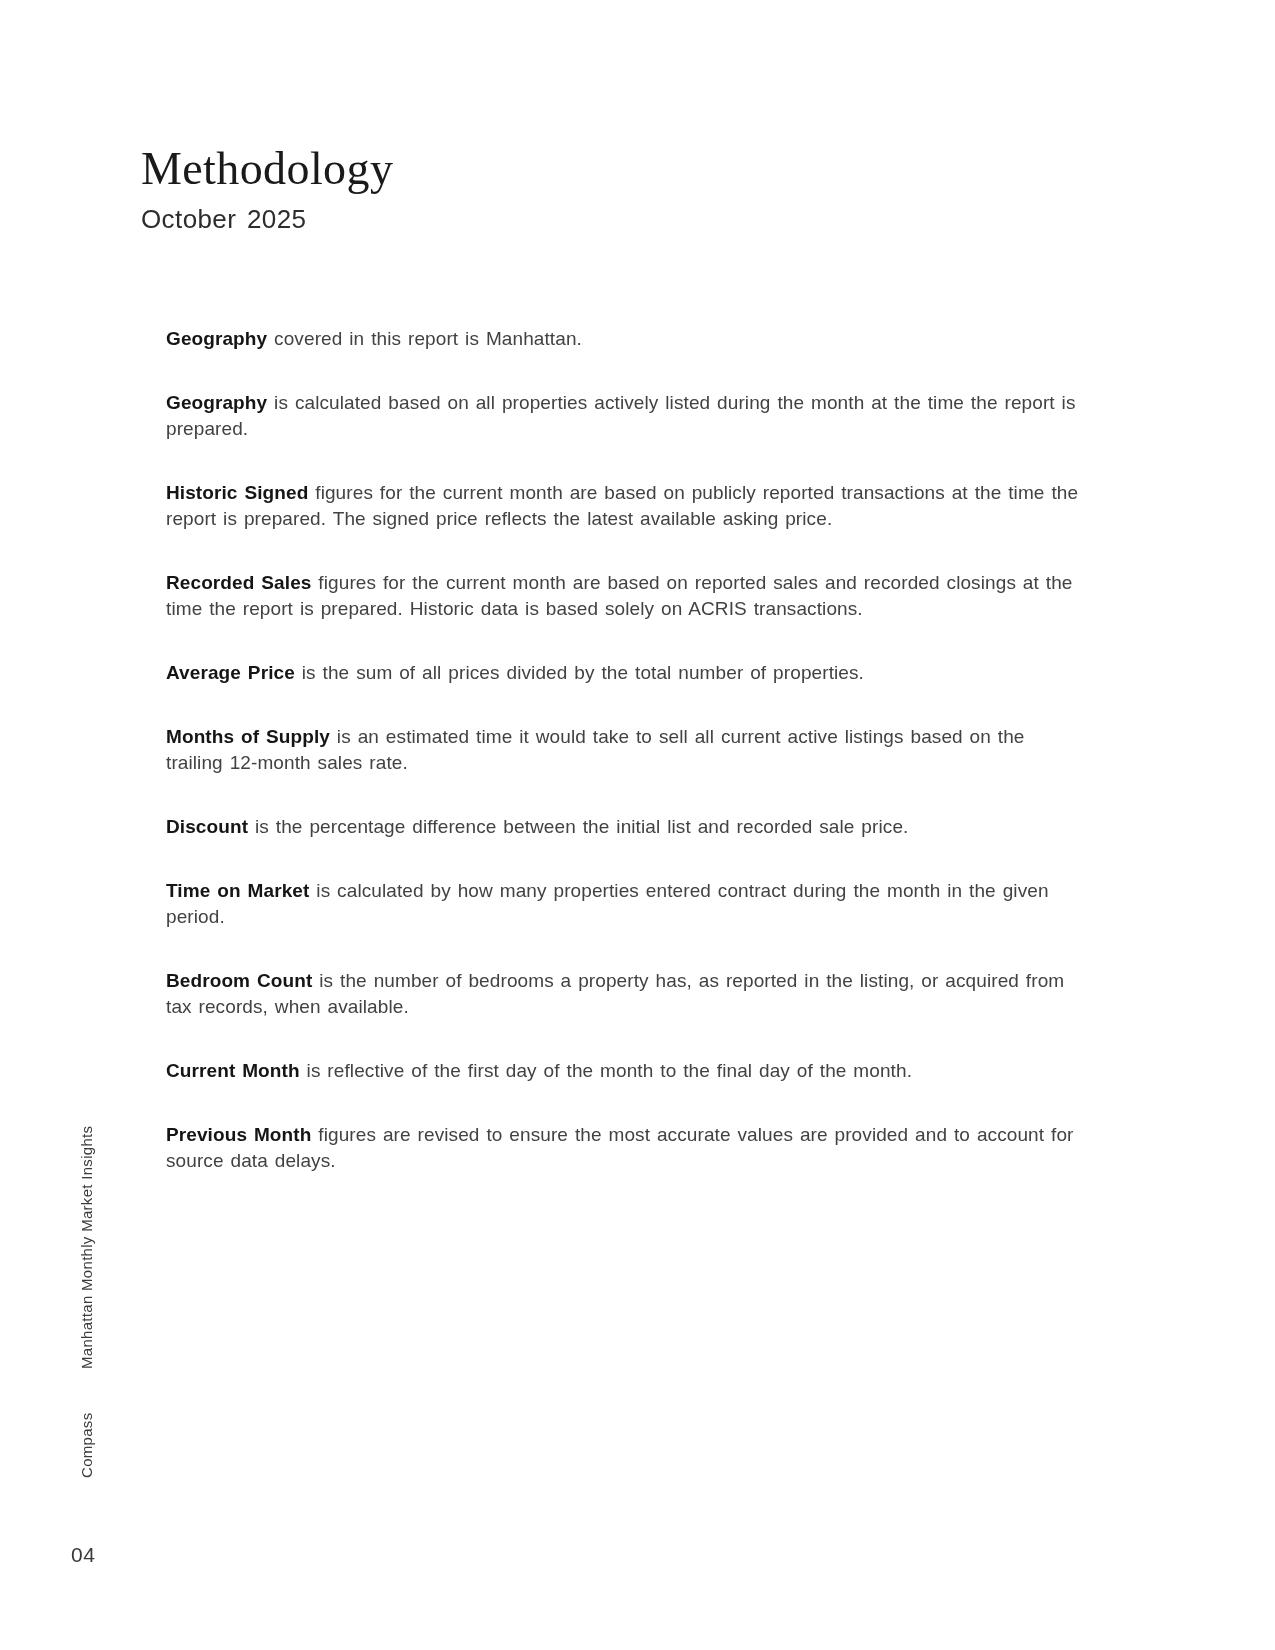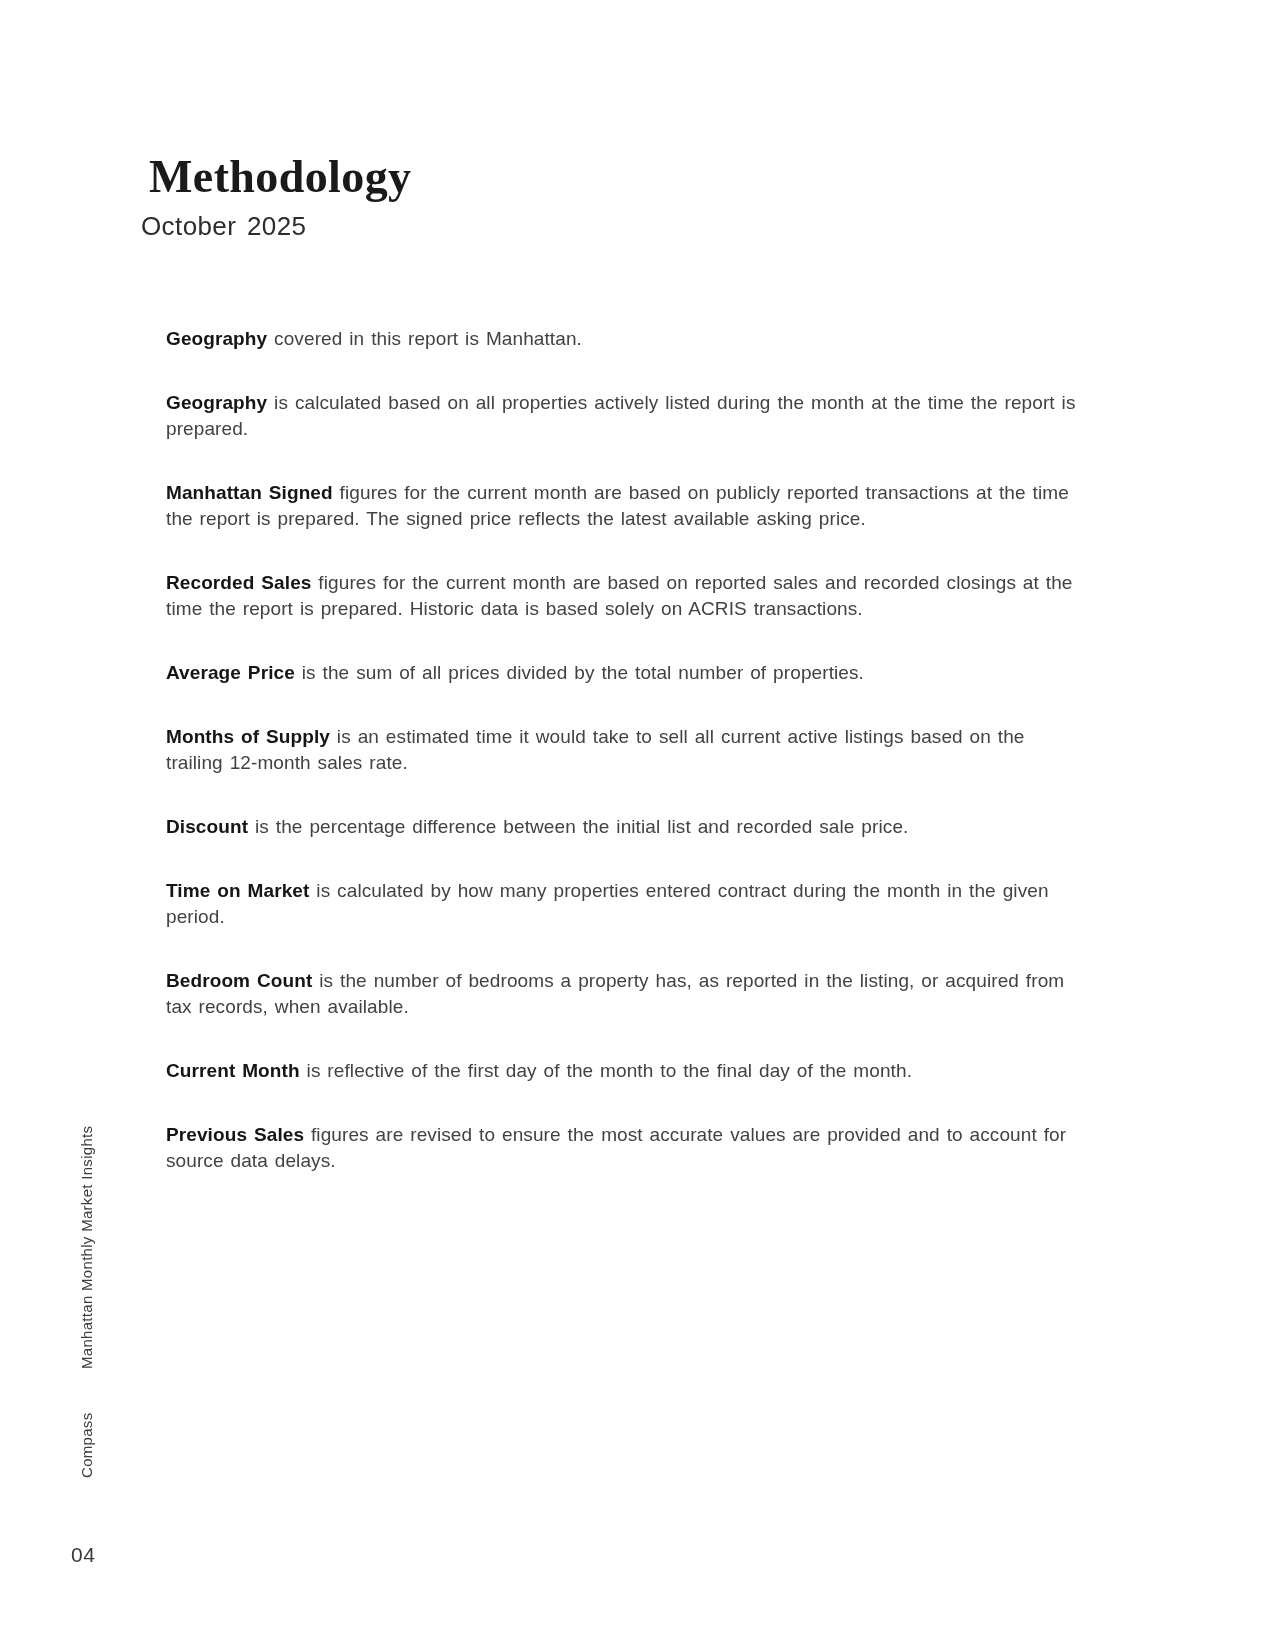--- a/index.html
+++ b/index.html
@@ -15,30 +15,30 @@
     overflow: hidden;
     font-family: "Liberation Sans", sans-serif;
     color: #2e2e2e;
   }
   .header {
     position: absolute;
     left: 141px;
     top: 143px;
   }
   .title {
-    margin: 8px;
+    margin: 0;
     font-family: "Liberation Serif", serif;
-    font-weight: 700;
+    font-weight: 400;
     font-size: 46px;
     line-height: 52px;
     letter-spacing: 0.4px;
     color: #1a1a1a;
   }
   .subtitle {
-    margin-top: 3px;
+    margin-top: 9px;
     font-size: 26px;
     line-height: 30px;
     letter-spacing: 0.4px;
     word-spacing: 3px;
     color: #2d2d2d;
   }
   .definitions {
     position: absolute;
     left: 166px;
     top: 326px;
@@ -93,38 +93,38 @@
     <h1 class="title">Methodology</h1>
     <div class="subtitle">October 2025</div>
   </header>
 
   <main class="definitions">
 
       <p class="def"><b class="term">Geography</b> <span class="body-text">covered in this report is Manhattan.</span></p>
 
       <p class="def"><b class="term">Geography</b> <span class="body-text">is calculated based on all properties actively listed during the month at the time the report is prepared.</span></p>
 
-      <p class="def"><b class="term">Manhattan Signed</b> <span class="body-text">figures for the current month are based on publicly reported transactions at the time the report is prepared. The signed price reflects the latest available asking price.</span></p>
+      <p class="def"><b class="term">Historic Signed</b> <span class="body-text">figures for the current month are based on publicly reported transactions at the time the report is prepared. The signed price reflects the latest available asking price.</span></p>
 
       <p class="def"><b class="term">Recorded Sales</b> <span class="body-text">figures for the current month are based on reported sales and recorded closings at the time the report is prepared. Historic data is based solely on ACRIS transactions.</span></p>
 
 
       <p class="def"><b class="term">Average Price</b> <span class="body-text">is the sum of all prices divided by the total number of properties.</span></p>
 
       <p class="def"><b class="term">Months of Supply</b> <span class="body-text">is an estimated time it would take to sell all current active listings based on the trailing 12-month sales rate.</span></p>
 
       <p class="def"><b class="term">Discount</b> <span class="body-text">is the percentage difference between the initial list and recorded sale price.</span></p>
 
       <p class="def"><b class="term">Time on Market</b> <span class="body-text">is calculated by how many properties entered contract during the month in the given period.</span></p>
 
       <p class="def"><b class="term">Bedroom Count</b> <span class="body-text">is the number of bedrooms a property has, as reported in the listing, or acquired from tax records, when available.</span></p>
 
       <p class="def"><b class="term">Current Month</b> <span class="body-text">is reflective of the first day of the month to the final day of the month.</span></p>
 
-      <p class="def"><b class="term">Previous Sales</b> <span class="body-text">figures are revised to ensure the most accurate values are provided and to account for source data delays.</span></p>
+      <p class="def"><b class="term">Previous Month</b> <span class="body-text">figures are revised to ensure the most accurate values are provided and to account for source data delays.</span></p>
     </main>
 
   <div class="rail-item rail-insights">Manhattan Monthly Market Insights</div>
 
   <div class="rail-item rail-brand">Compass</div>
 
   <div class="pagenum">04</div>
 
 </div>
 

